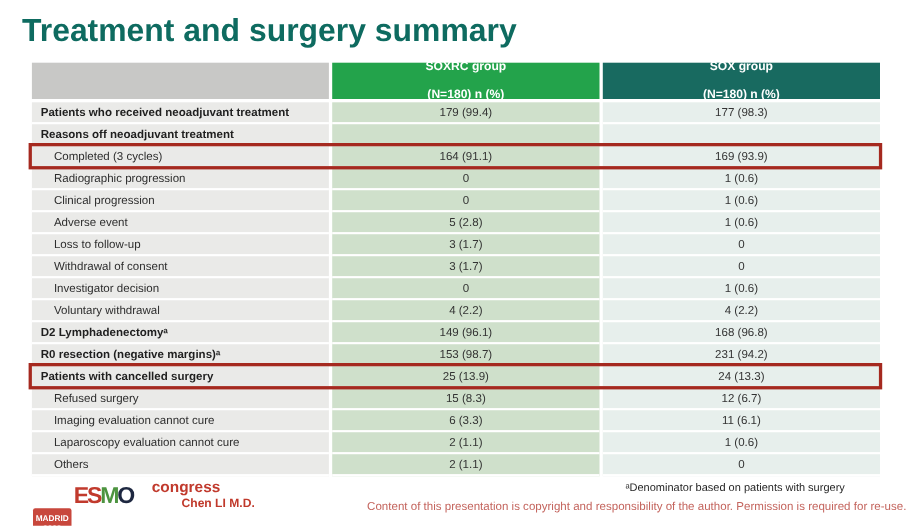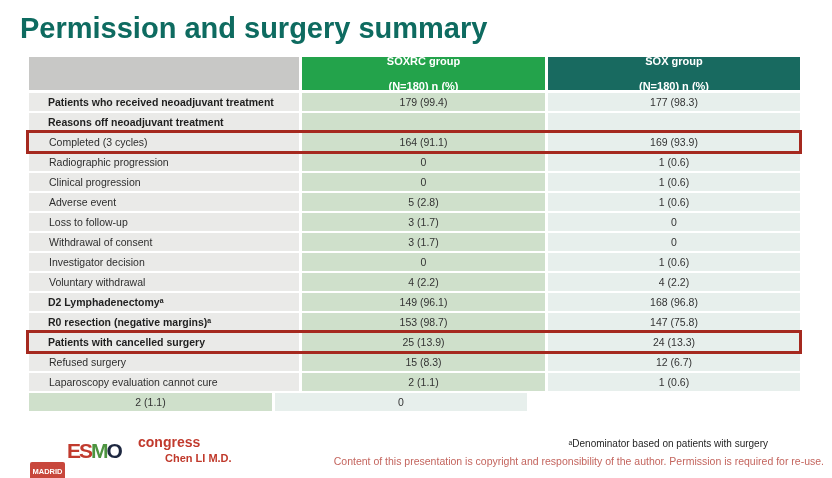--- a/index.html
+++ b/index.html
@@ -22,21 +22,21 @@
   .th.col-label { width: 270px; background: #c8c8c6; margin-right: 3px; }
   .th.col-soxrc { width: 243px; background: #23a34b; margin-right: 3px; }
   .th.col-sox   { width: 252px; background: #186a60; }
 
   .row { display: flex; height: 20px; position: relative; }
   .cell {
     border-bottom: 2px solid #ffffff;
     display: flex; align-items: center;
     font-size: 10.5px; color: #333333; white-space: nowrap; overflow: hidden;
   }
-  .cell.col-label { width: 270px; background: #eaeae8; padding-left: 19px; margin-right: 3px; color: #2e2e2e; }
+  .cell.col-label { width: 270px; background: #eaeae8; padding-left: 8px; margin-right: 3px; color: #2e2e2e; }
   .row.indent .cell.col-label { padding-left: 20px; }
   .row.bold .cell.col-label { font-weight: bold; color: #1f1f1f; }
   .cell.col-soxrc { width: 243px; background: #cfe0cb; justify-content: center; margin-right: 3px; }
   .cell.col-sox   { width: 252px; background: #e7efec; justify-content: center; }
 
   .row.highlight::after {
     content: ""; position: absolute; left: -3px; right: -2px; top: -3px; bottom: -1px;
     border: 3px solid #a5291f; pointer-events: none; z-index: 3;
   }
 
@@ -69,21 +69,21 @@
   .copyright {
     position: absolute; right: 8px; top: 455px;
     font-size: 10.5px; color: #c4655e;
   }
 </style>
 </head>
 <body>
 
 <div class="slide">
 
-  <div class="title">Permission and surgery summary</div>
+  <div class="title">Treatment and surgery summary</div>
 
   <div class="table">
     <div class="thead">
       <div class="th col-label"></div>
       <div class="th col-soxrc">
         <span>SOXRC group</span>
         <span>(N=180)  n (%)</span>
       </div>
       <div class="th col-sox">
         <span>SOX group</span>
@@ -142,38 +142,44 @@
           <div class="cell col-sox">4 (2.2)</div>
         </div>
         <div class="row bold">
           <div class="cell col-label">D2 Lymphadenectomyᵃ</div>
           <div class="cell col-soxrc">149 (96.1)</div>
           <div class="cell col-sox">168 (96.8)</div>
         </div>
         <div class="row bold">
           <div class="cell col-label">R0 resection (negative margins)ᵃ</div>
           <div class="cell col-soxrc">153 (98.7)</div>
-          <div class="cell col-sox">147 (75.8)</div>
+          <div class="cell col-sox">231 (94.2)</div>
         </div>
         <div class="row bold highlight">
           <div class="cell col-label">Patients with cancelled surgery</div>
           <div class="cell col-soxrc">25 (13.9)</div>
           <div class="cell col-sox">24 (13.3)</div>
         </div>
         <div class="row indent">
           <div class="cell col-label">Refused surgery</div>
           <div class="cell col-soxrc">15 (8.3)</div>
           <div class="cell col-sox">12 (6.7)</div>
         </div>
         <div class="row indent">
+          <div class="cell col-label">Imaging evaluation cannot cure</div>
+          <div class="cell col-soxrc">6 (3.3)</div>
+          <div class="cell col-sox">11 (6.1)</div>
+        </div>
+        <div class="row indent">
           <div class="cell col-label">Laparoscopy evaluation cannot cure</div>
           <div class="cell col-soxrc">2 (1.1)</div>
           <div class="cell col-sox">1 (0.6)</div>
         </div>
         <div class="row indent">
+          <div class="cell col-label">Others</div>
           <div class="cell col-soxrc">2 (1.1)</div>
           <div class="cell col-sox">0</div>
         </div>
       </div>
   </div>
 
   <div class="madrid-badge">
     <span>MADRID</span>
     <span>2023</span>
   </div>

